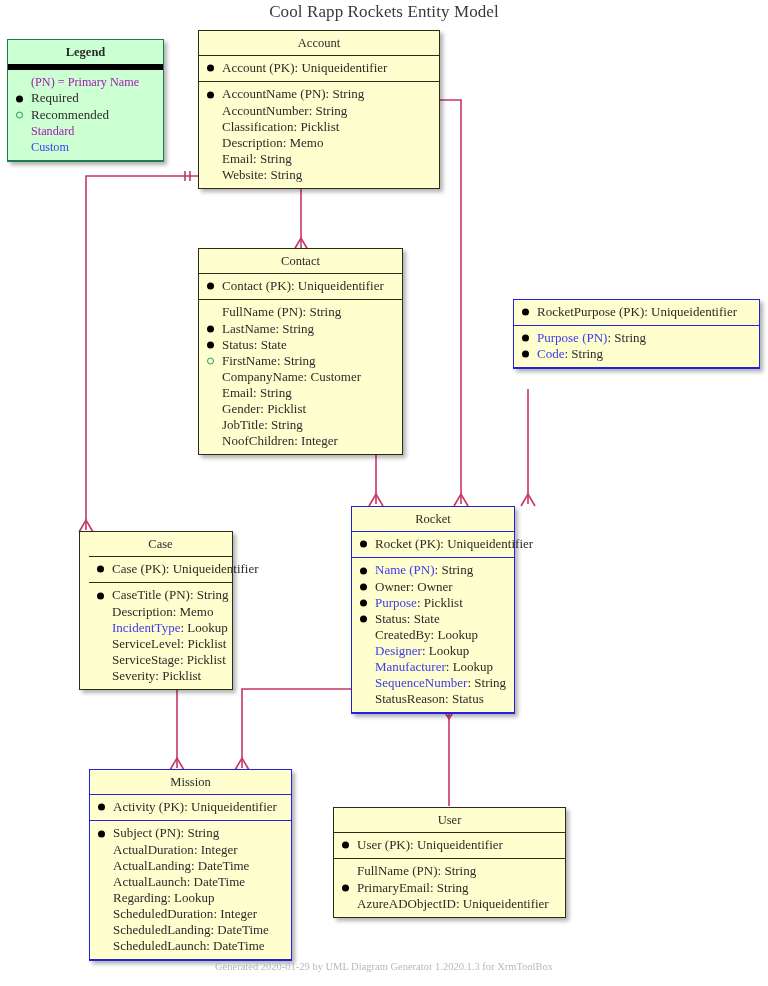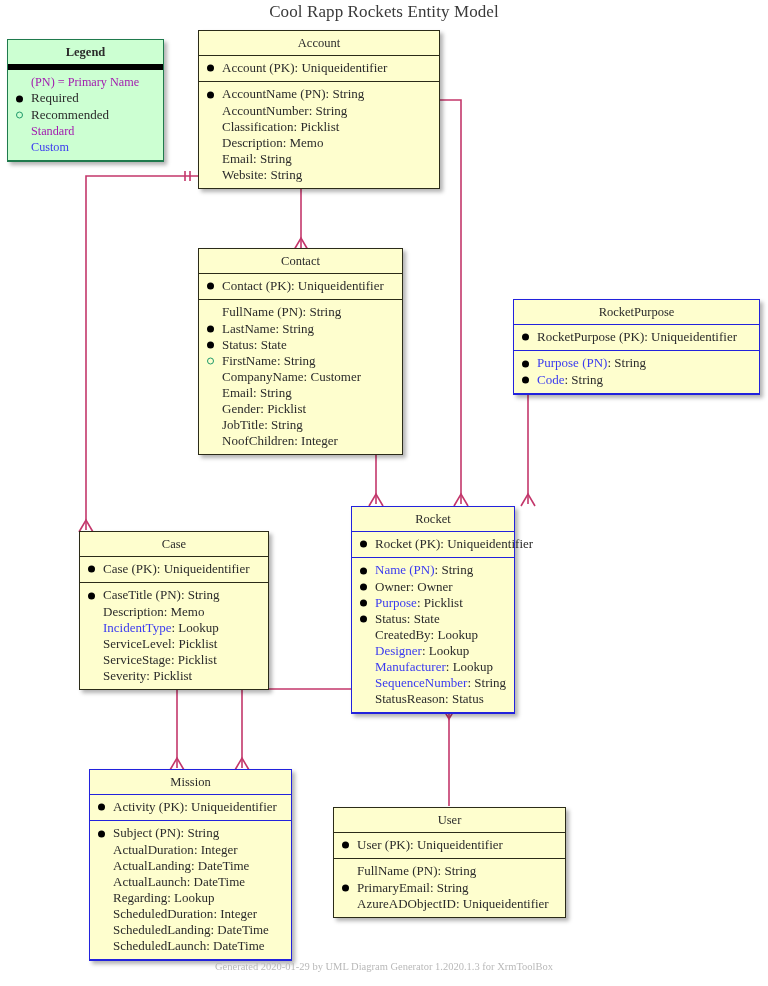--- a/index.html
+++ b/index.html
@@ -251,40 +251,39 @@
         <span class="nm">JobTitle</span><span>: <span>String</span></span>
       </div>
       <div class="attr">
         <span class="mk none"></span>
         <span class="nm">NoofChildren</span><span>: <span>Integer</span></span>
       </div>
     </div>
   </div>
 
   <div class="entity custom" style="left:513px; top:299px; width:247px;">
-    <div class="ent-head">RocketPurpose</div>
     <div class="ent-sec">
       <div class="attr">
         <span class="mk req"></span>
         <span class="nm">RocketPurpose (PK): Uniqueidentifier</span>
       </div>
     </div>
     <div class="ent-sec last">
       <div class="attr custom-attr">
         <span class="mk req"></span>
         <span class="nm">Purpose (PN)</span><span>: <span>String</span></span>
       </div>
       <div class="attr custom-attr">
         <span class="mk req"></span>
         <span class="nm">Code</span><span>: <span>String</span></span>
       </div>
     </div>
   </div>
 
-  <div class="entity" style="left:79px; top:531px; width:190px;">
+  <div class="entity" style="left:79px; top:531px; width:154px;padding-left:9px;">
     <div class="ent-head">Case</div>
     <div class="ent-sec">
       <div class="attr">
         <span class="mk req"></span>
         <span class="nm">Case (PK): Uniqueidentifier</span>
       </div>
     </div>
     <div class="ent-sec last">
       <div class="attr">
         <span class="mk req"></span>

